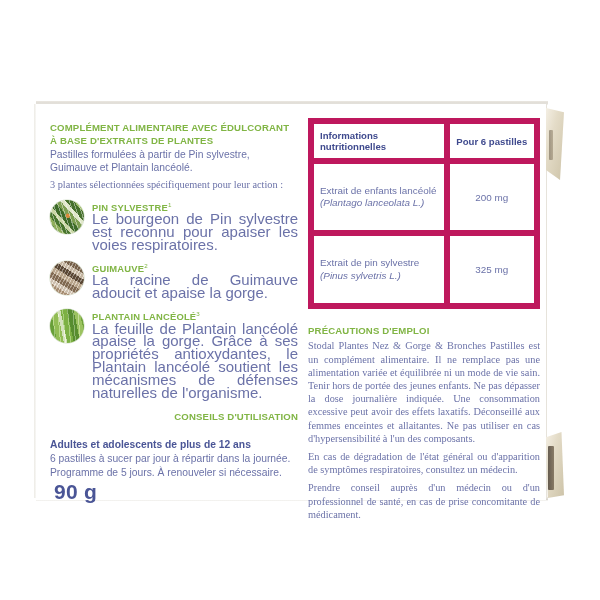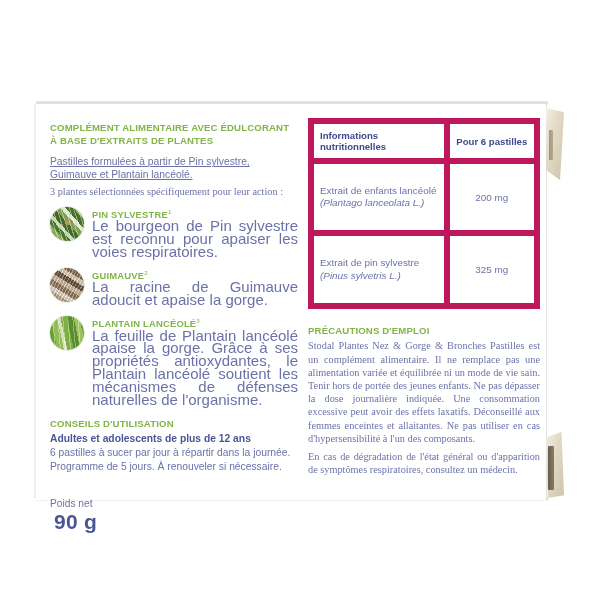--- a/index.html
+++ b/index.html
@@ -95,21 +95,21 @@
   .body-j{ text-align:justify;font-family:Liberation Serif, serif; }
   .bold-blue{
     color:#4a5596;
     font-weight:bold;
     font-size:10.3px;
     line-height:13.4px;
   }
 
   
   #intro-title{margin-top:18px;}
-  #intro-p1{margin-top:8px;text-decoration:underline;}
+  #intro-p1{margin-top:1px;}
   #intro-p2{margin-top:3px;}
 
   
   .plant-row{
     display:flex;
     align-items:flex-start;
     margin-top:9px;
   }
   .plant-thumb{
     width:34px;height:34px;border-radius:50%;
@@ -138,22 +138,22 @@
   .t-marsh{background:
       linear-gradient(32deg,#6e5a45 0 12%,#b59a7d 12% 22%,#e3d6c5 22% 32%,#8a7258 32% 44%,#cbb79c 44% 55%,#5e4b37 55% 66%,#d8cab5 66% 76%,#7d674e 76% 88%,#a78e70 88% 100%);}
   .t-marsh::after{content:"";position:absolute;inset:0;
       background:repeating-linear-gradient(118deg,rgba(255,255,255,.35) 0 1px,rgba(70,55,40,.14) 1px 3px);}
   .t-plantain{background:
       linear-gradient(78deg,#6fa83c 0 18%,#9ec95c 18% 34%,#e8f2cf 34% 42%,#86bb49 42% 58%,#5d9433 58% 74%,#a8cf68 74% 88%,#78ad40 88% 100%);}
   .t-plantain::after{content:"";position:absolute;inset:0;
       background:repeating-linear-gradient(85deg,rgba(255,255,255,.3) 0 1px,rgba(40,80,20,.1) 1px 5px);}
 
   
-  #conseils-head{margin-top:12px;}
-  #conseils-sub{margin-top:1px;}
+  #conseils-head{margin-top:12px;text-align:right;}
+  #conseils-sub{margin-top:14px;}
   #conseils-p{margin-top:1px;}
 
   #poids-label{margin-top:25px;color:#6b72a8;font-size:10.2px;}
   #poids-value{
     color:#4a5596;font-weight:bold;font-size:21px;line-height:23px;
     margin-top:1px;margin-left:4px;letter-spacing:.3px;
   }
 
   
   #nutri-table{
@@ -242,21 +242,20 @@
           <span>PLANTAIN LANCÉOLÉ</span><sup>3</sup>
         </div>
         <div class="plant-desc">La feuille de Plantain lancéolé apaise la gorge. Grâce à ses propriétés antioxydantes, le Plantain lancéolé soutient les mécanismes de défenses naturelles de l'organisme.</div>
       </div>
     </div>
 
     <div class="green-head" id="conseils-head">CONSEILS D'UTILISATION</div>
     <div class="bold-blue" id="conseils-sub">Adultes et adolescents de plus de 12 ans</div>
     <div class="body" id="conseils-p">6 pastilles à sucer par jour à répartir dans la journée. Programme de 5 jours. À renouveler si nécessaire.</div>
 
-    <div id="poids-label">Poids net</div>
     <div id="poids-value">90 g</div>
   </div>
 
   <div class="col" id="col-right">
 
     <table id="nutri-table">
       <colgroup>
           <col class="c1">
           <col class="c2">
         </colgroup>
@@ -282,16 +281,17 @@
           <td class="cell-amt">325 mg</td>
         </tr>
       </tbody>
     </table>
 
     <div class="green-head" id="prec-head">PRÉCAUTIONS D'EMPLOI</div>
 
     <div class="body body-j" id="prec-body">
       <p>Stodal Plantes Nez &amp; Gorge &amp; Bronches Pastilles est un complément alimentaire. Il ne remplace pas une alimentation variée et équilibrée ni un mode de vie sain. Tenir hors de portée des jeunes enfants. Ne pas dépasser la dose journalière indiquée. Une consommation excessive peut avoir des effets laxatifs. Déconseillé aux femmes enceintes et allaitantes. Ne pas utiliser en cas d'hypersensibilité à l'un des composants.</p>
       <p>En cas de dégradation de l'état général ou d'apparition de symptômes respiratoires, consultez un médecin.</p>
+      <p>Prendre conseil auprès d'un médecin ou d'un professionnel de santé, en cas de prise concomitante de médicament.</p>
     </div>
   </div>
 
 </div>
 
 </body></html>

